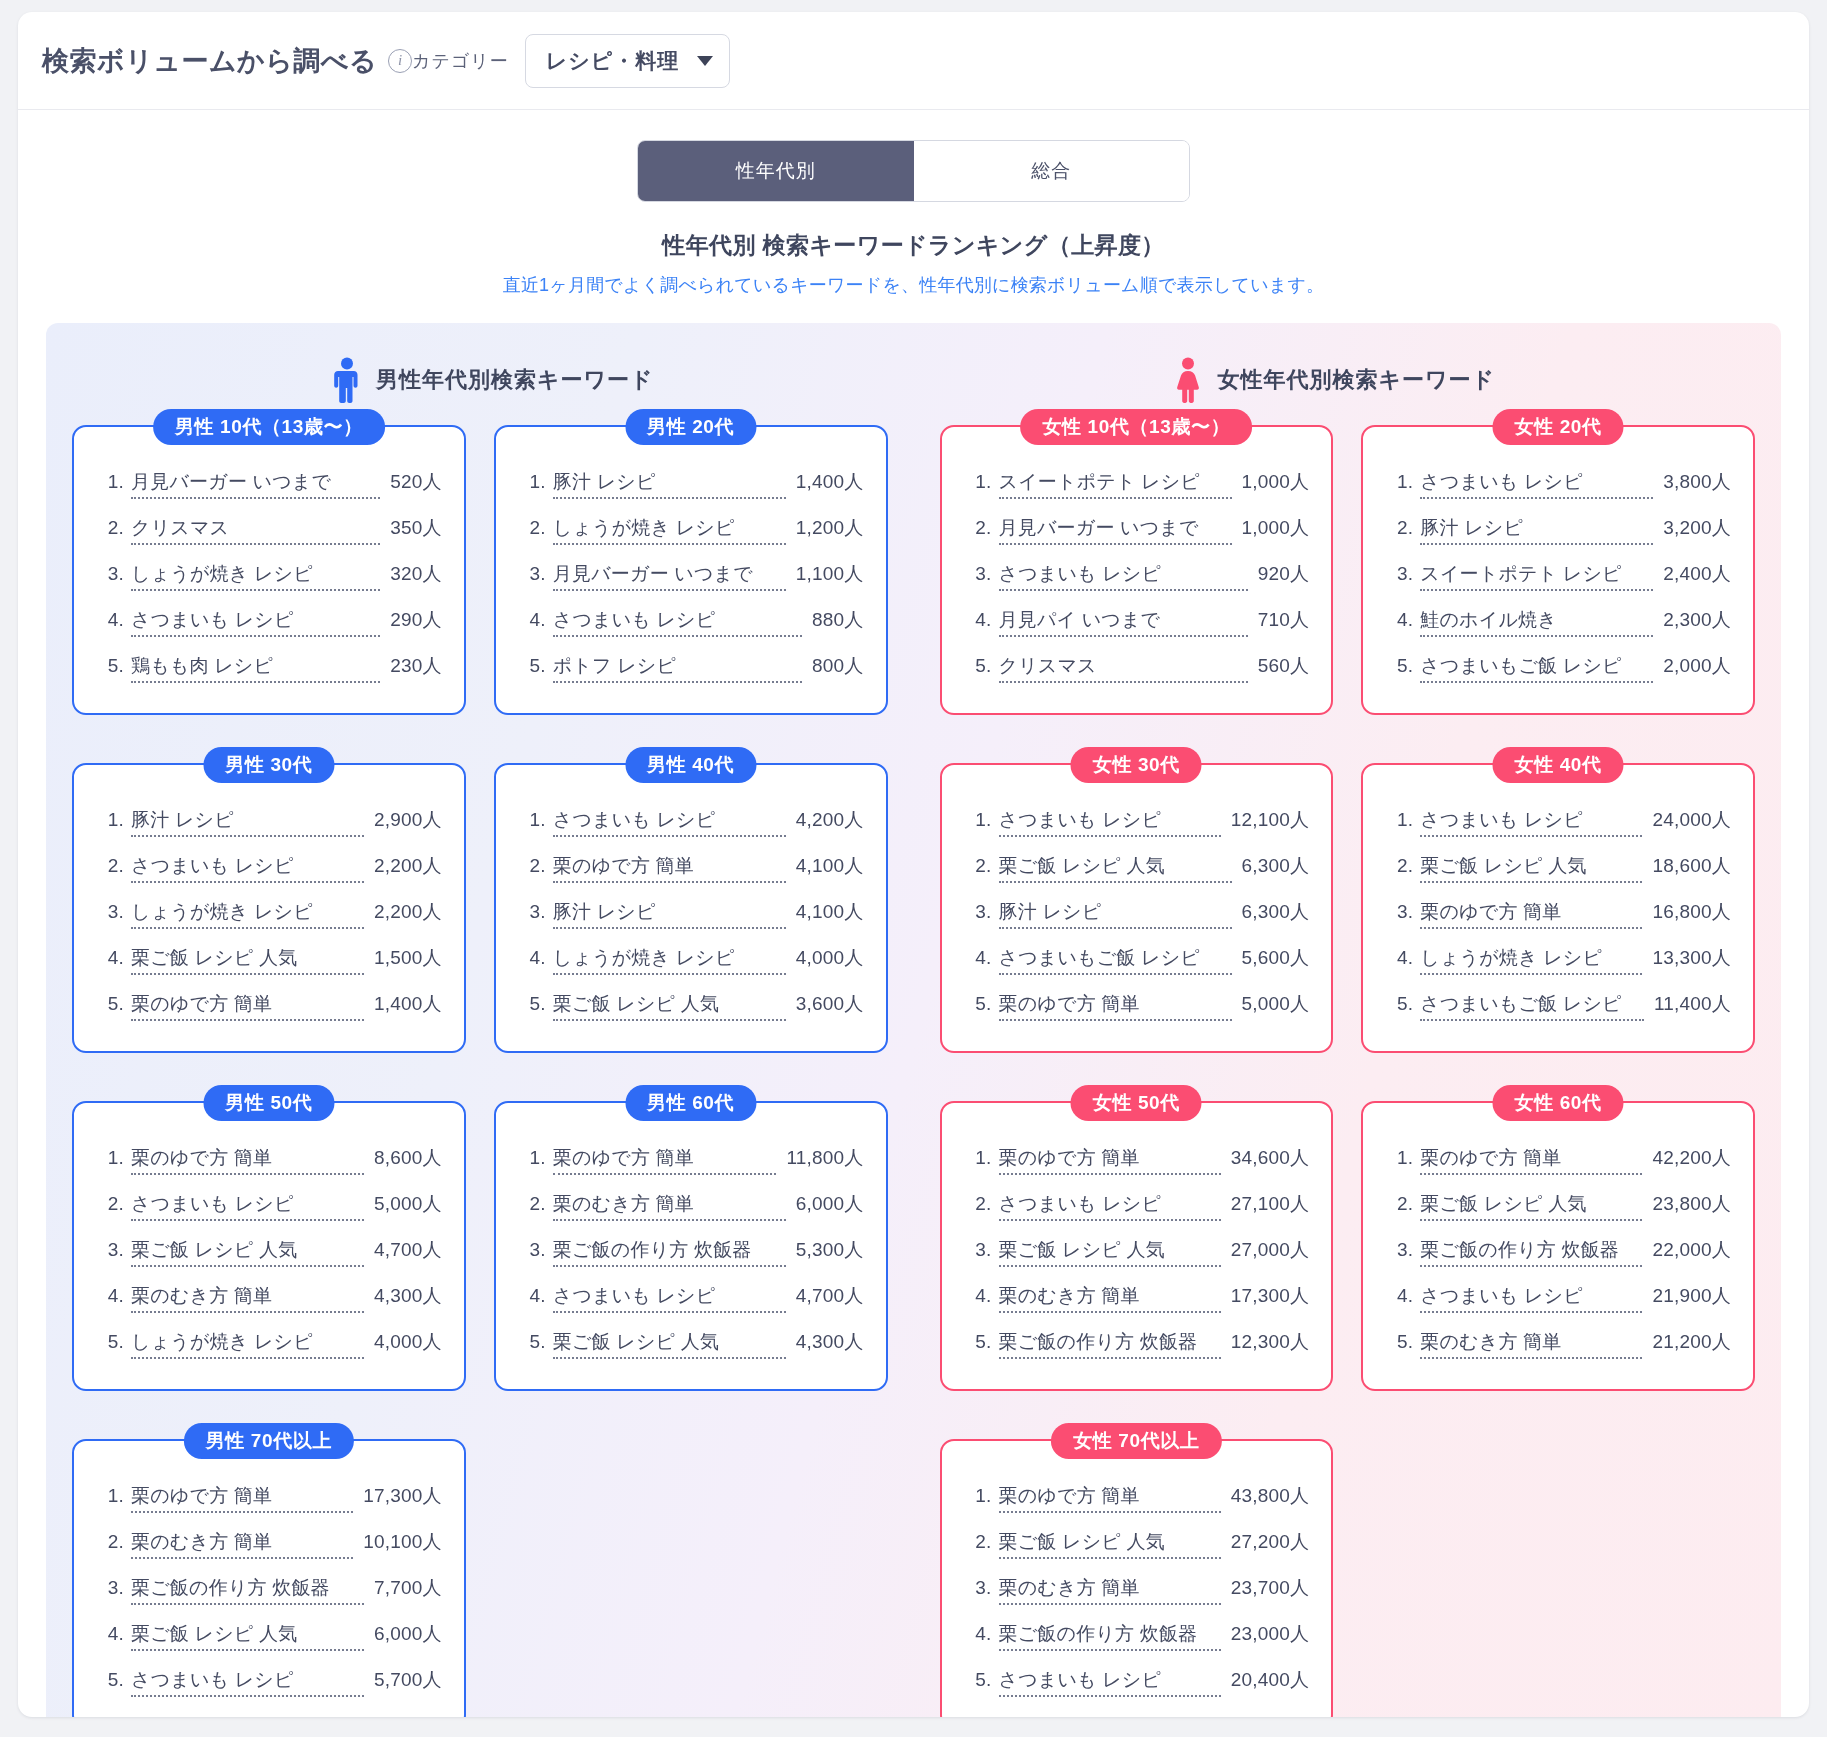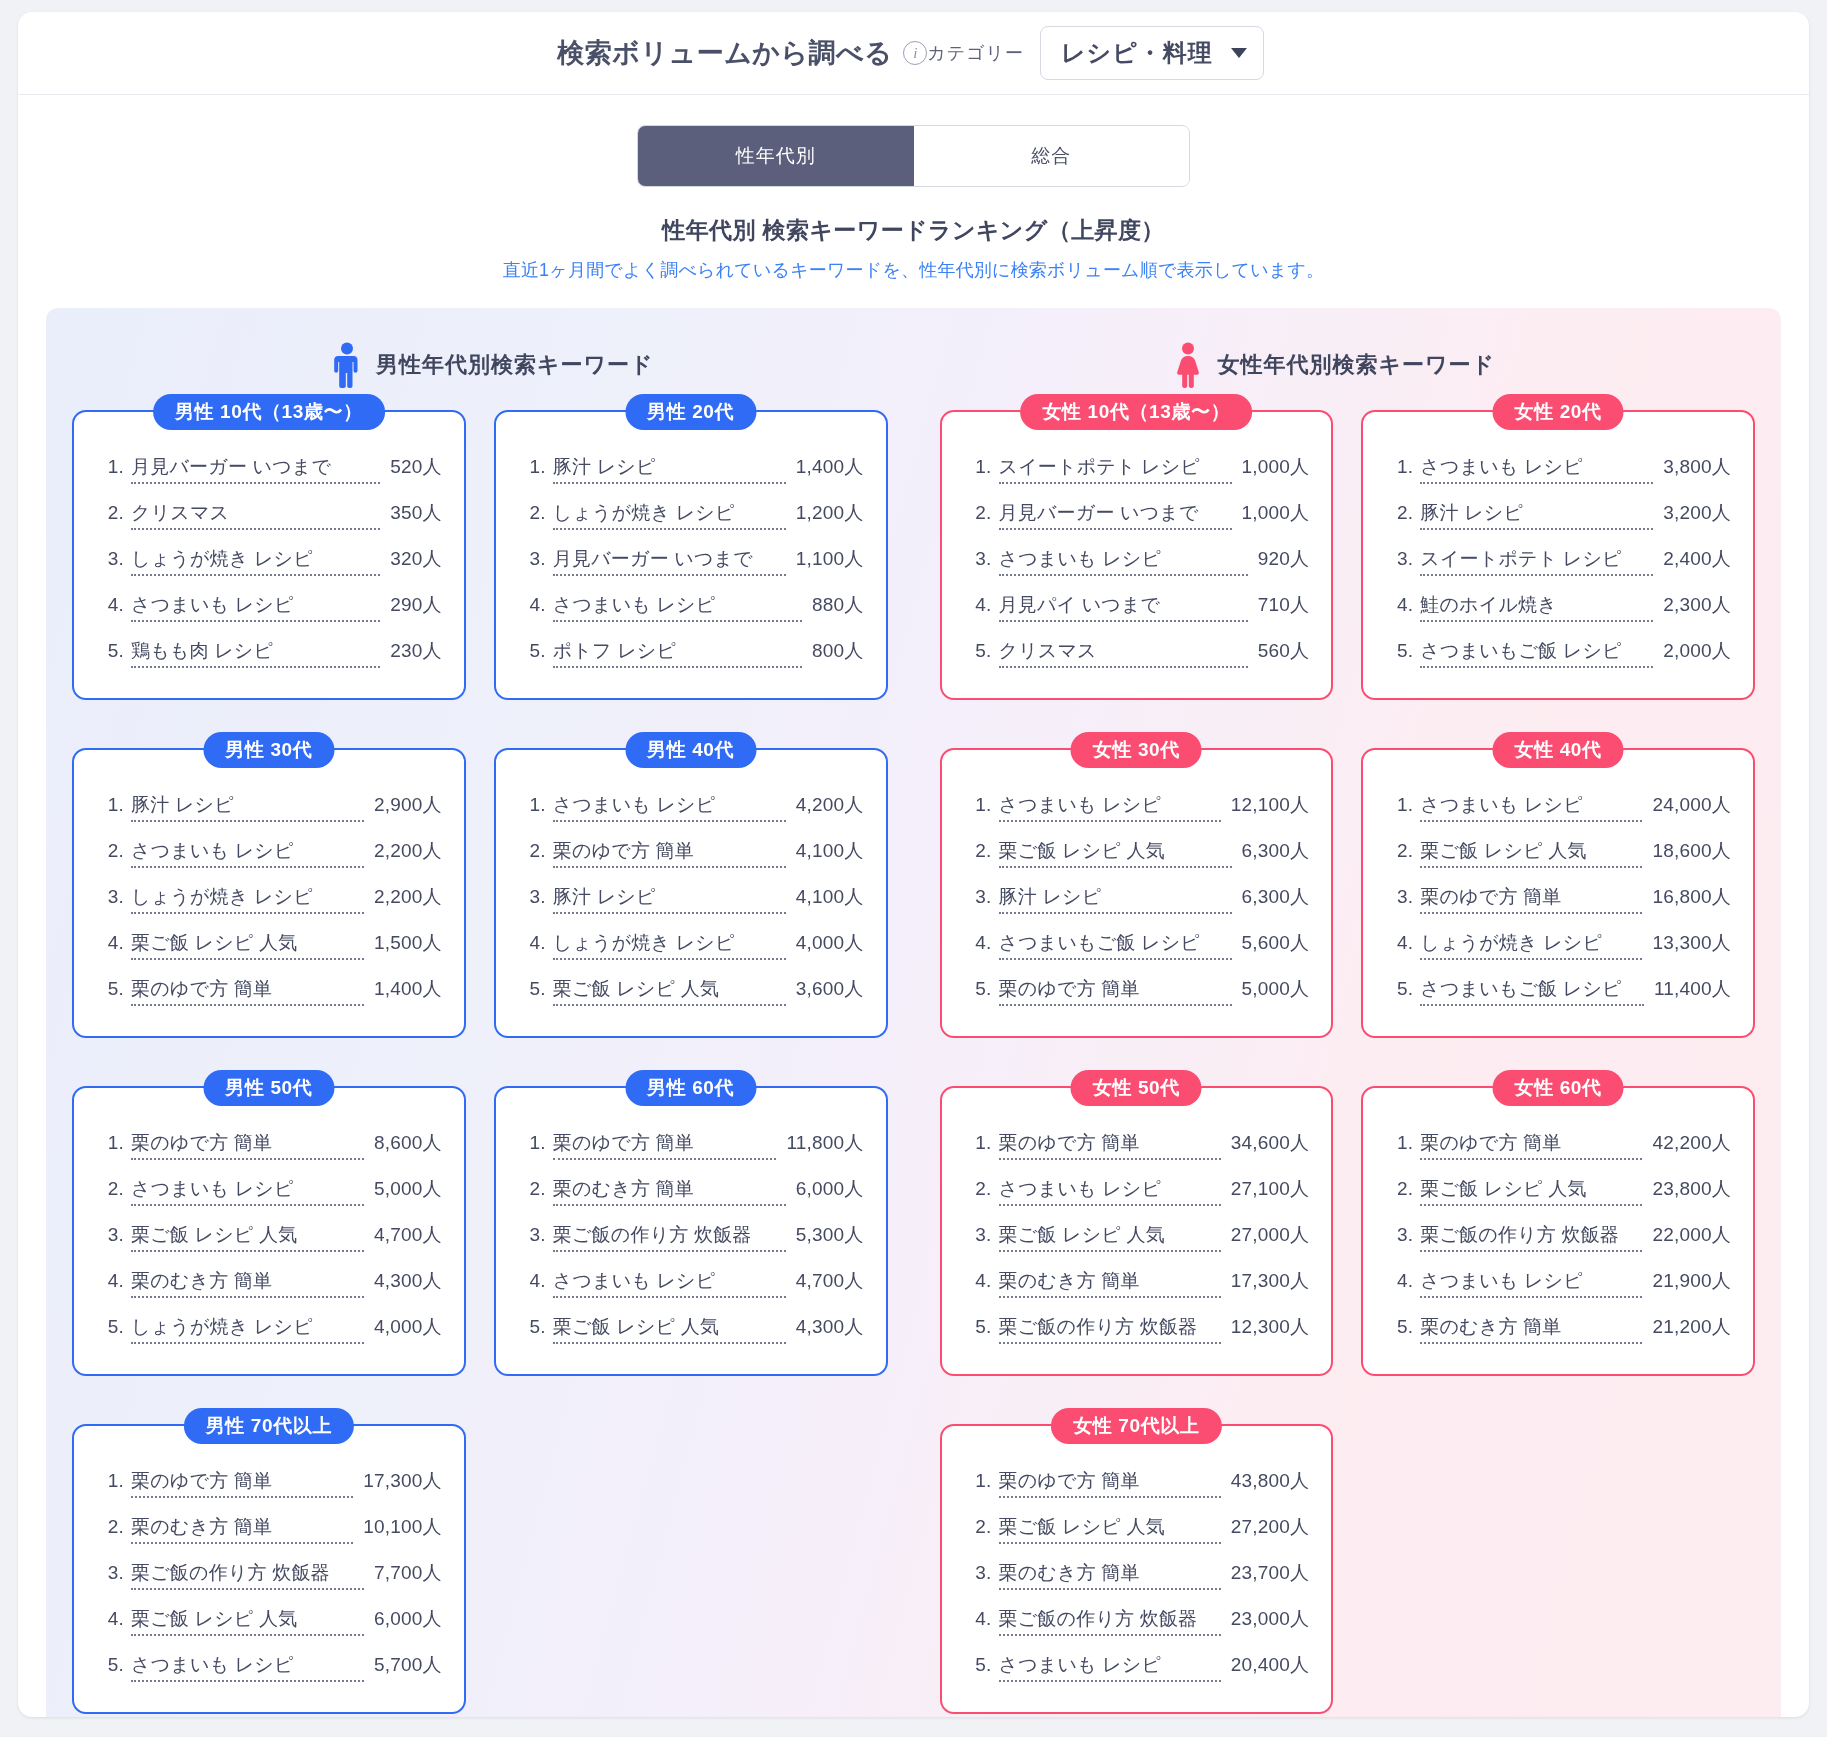--- a/index.html
+++ b/index.html
@@ -22,24 +22,24 @@
     border-radius: 14px;
     width: 100%;
     height: 1705px;
     box-shadow: 0 1px 3px rgba(30,35,60,.10);
     overflow: hidden;
     position: relative;
   }
 
   
   .header {
-    height: 83px;
+    height: 98px;
     display: flex;
     align-items: center;
-    justify-content: center;
+    justify-content: flex-start;
     padding: 0 30px 0 24px;
     border-bottom: 1px solid #e9eaef;
   }
   .header-left { display: flex; align-items: center; gap: 11px; }
   .page-title {
     font-size: 27px;
     font-weight: 700;
     color: #4a5068;
     letter-spacing: .5px;
   }
@@ -62,21 +62,21 @@
     border-radius: 8px;
     height: 54px;
     min-width: 198px;
     display: flex;
     align-items: center;
     justify-content: space-between;
     padding: 0 16px 0 20px;
     background: #fff;
     cursor: pointer;
   }
-  .cat-value { font-size: 24px; font-weight: 700; color: #454b63; letter-spacing: 1px; }
+  .cat-value { font-size: 21px; font-weight: 700; color: #454b63; letter-spacing: 1px; }
   .caret {
     width: 0; height: 0;
     border-left: 8px solid transparent;
     border-right: 8px solid transparent;
     border-top: 10px solid #3d4358;
     margin-left: 18px;
   }
 
   
   .toggle-wrap { display: flex; justify-content: center; margin-top: 30px; }

